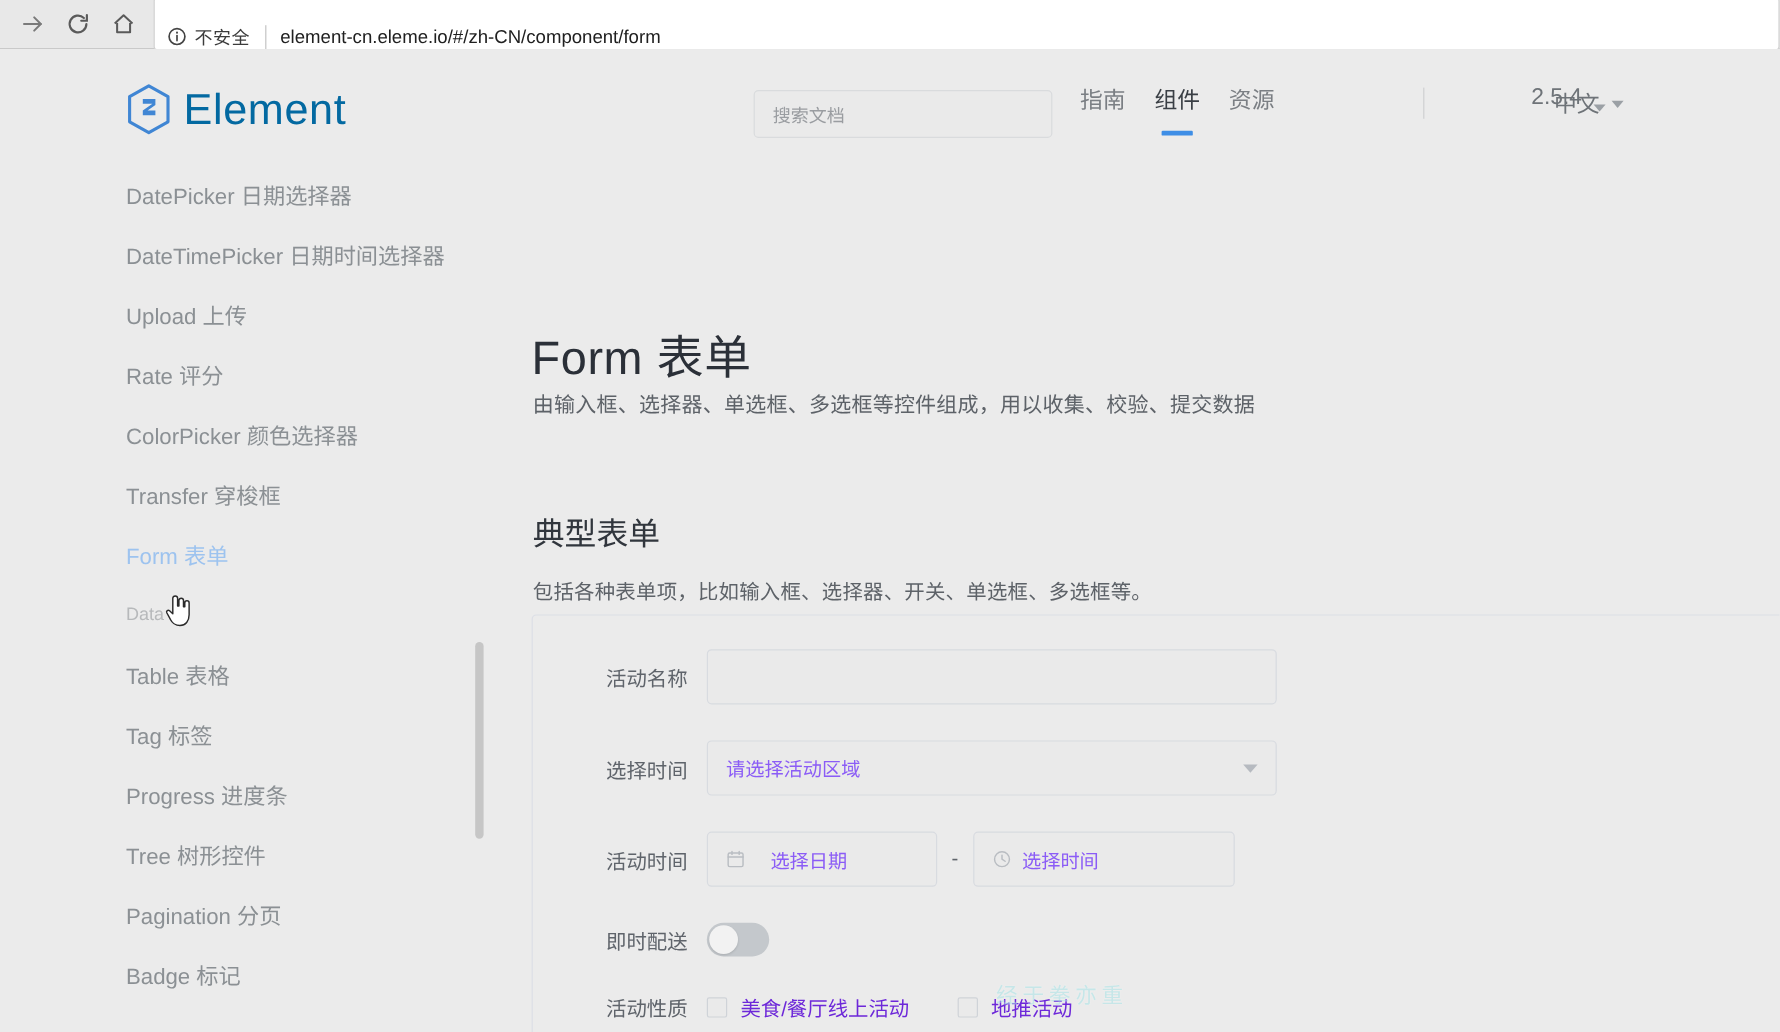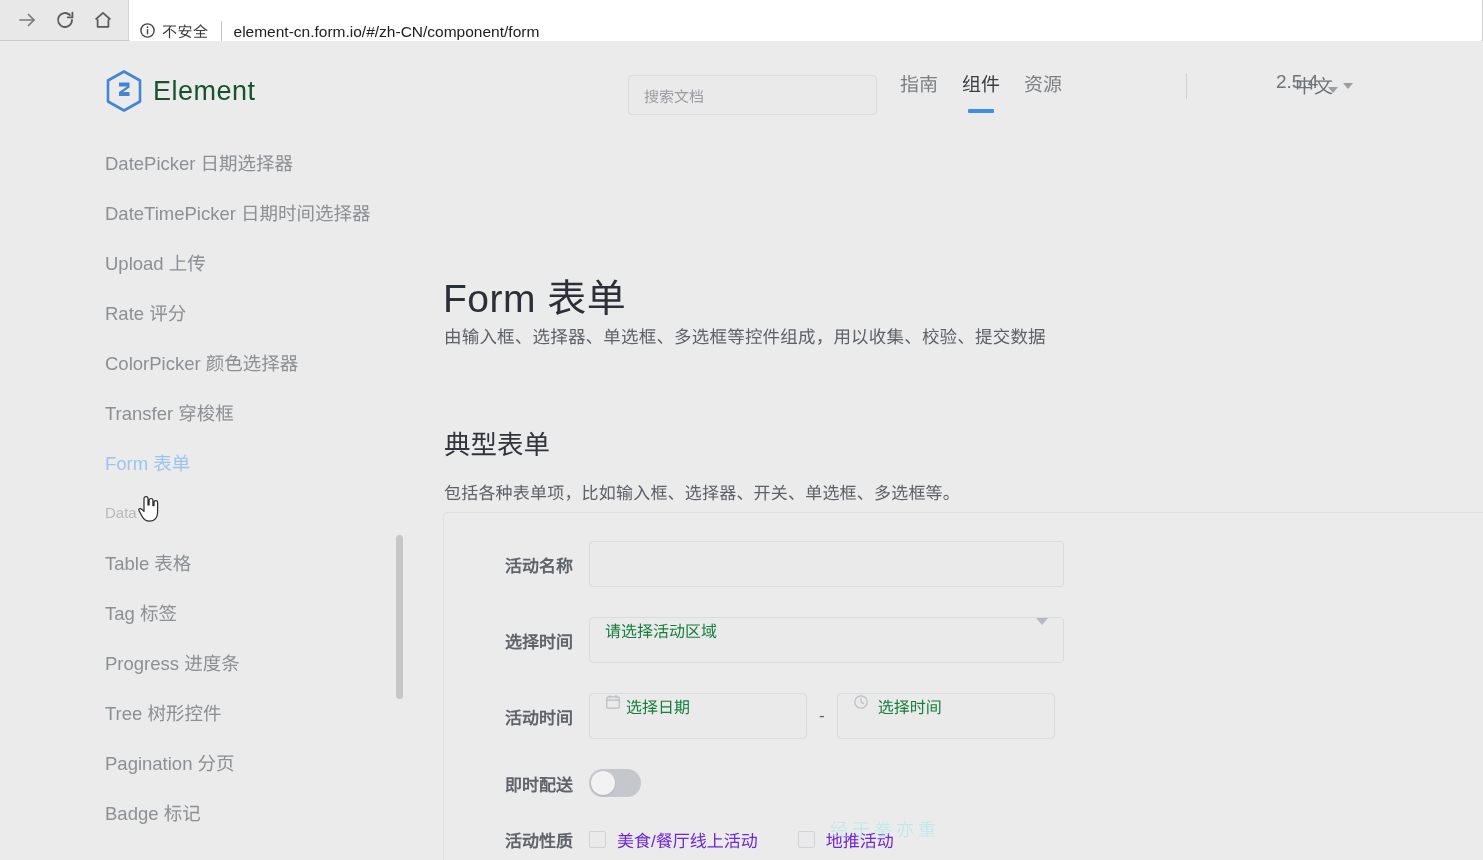--- a/index.html
+++ b/index.html
@@ -90,22 +90,22 @@
   }
   .logo {
     position: absolute;
     left: 104px; top: 28px;
     display: flex;
     align-items: center;
     gap: 9px;
   }
   .logo-mark { width: 40px; height: 44px; display: block; }
   .logo-text {
-    font-size: 27px;
-    color: #14532d;
+    font-size: 36px;
+    color: #0369a1;
     letter-spacing: 0.5px;
     font-weight: 400;
     font-family: "Liberation Sans", "DejaVu Sans", sans-serif;
   }
   .search-box {
     position: absolute;
     left: 628px; top: 34px;
     width: 249px; height: 40px;
     border: 1px solid #d9dbdd;
     border-radius: 4px;
@@ -271,36 +271,35 @@
     padding-left: 0;
   }
   .form-label {
     width: 145px;
     text-align: right;
     padding-right: 16px;
     font-size: 17px;
     color: #5f646b;
     flex: 0 0 auto;
     white-space: nowrap;
-    font-weight: bold;
   }
   .ctrl {
     border: 1px solid #d8dbe0;
     border-radius: 4px;
     background: #eaeaea;
     height: 46px;
     display: flex;
-    align-items: flex-start;
+    align-items: center;
     padding: 0 15px;
     font-size: 16px;
-    color: #15803d;
+    color: #8b5cf6;
   }
   .ctrl.input-name { width: 475px; }
   .ctrl.select-area { width: 475px; justify-content: space-between; }
-  .ctrl.date { width: 218px; gap: 5px; }
+  .ctrl.date { width: 192px; gap: 21px; }
   .ctrl.time { width: 218px; gap: 9px; }
   .sel-caret {
     width: 0; height: 0;
     border-left: 6px solid transparent;
     border-right: 6px solid transparent;
     border-top: 7px solid #b6bac0;
   }
   .dash {
     margin: 0 12px;
     font-size: 17px;
@@ -378,21 +377,21 @@
   <div class="omnibox">
     <div class="insecure-group">
       <svg class="ico" width="17" height="17" viewBox="0 0 17 17" fill="none" stroke="#444" stroke-width="1.4">
         <circle cx="8.5" cy="8.5" r="6.6"></circle>
           <path d="M8.5 7.6v4.2" stroke-linecap="round"></path>
           <circle cx="8.5" cy="5.2" r=".85" fill="#444" stroke="none"></circle>
       </svg>
       <span class="insecure-label">不安全</span>
     </div>
     <div class="omni-divider"></div>
-    <div class="omni-url">element-cn.form.io/#/zh-CN/component/form</div>
+    <div class="omni-url">element-cn.eleme.io/#/zh-CN/component/form</div>
   </div>
 </div>
 
 <div class="page">
 
   <div class="site-header">
 
     <div class="logo">
       <svg class="logo-mark" viewBox="0 0 40 44">
         <path d="M20 2.5 L36 11.5 L36 32.5 L20 41.5 L4 32.5 L4 11.5 Z" fill="none" stroke="#4086d4" stroke-width="2.6" stroke-linejoin="round"></path>

